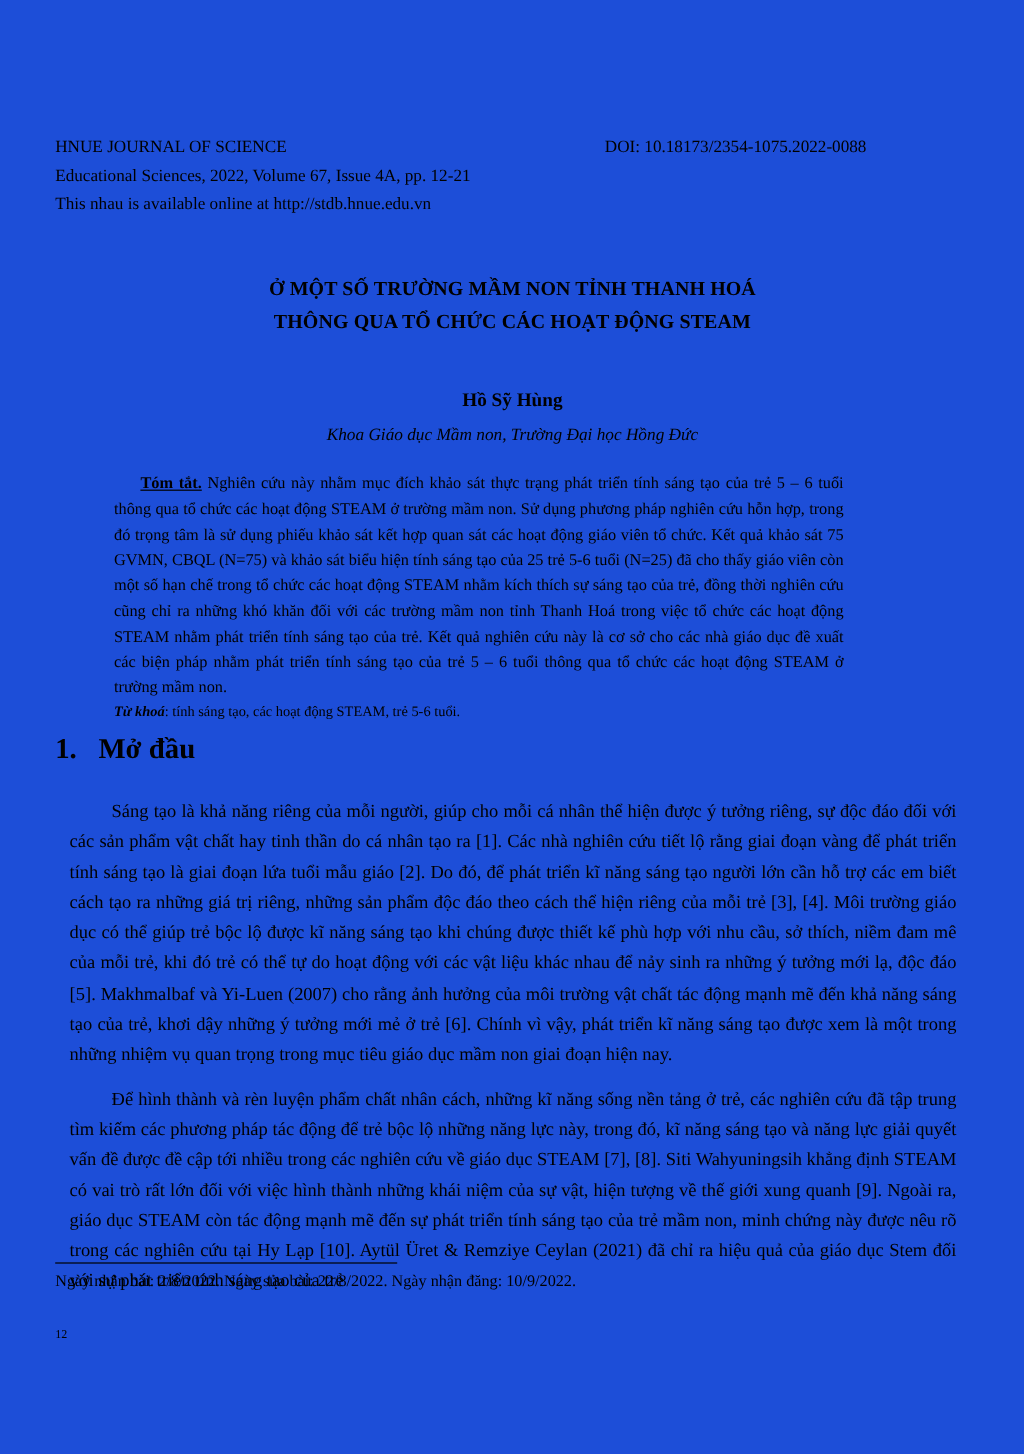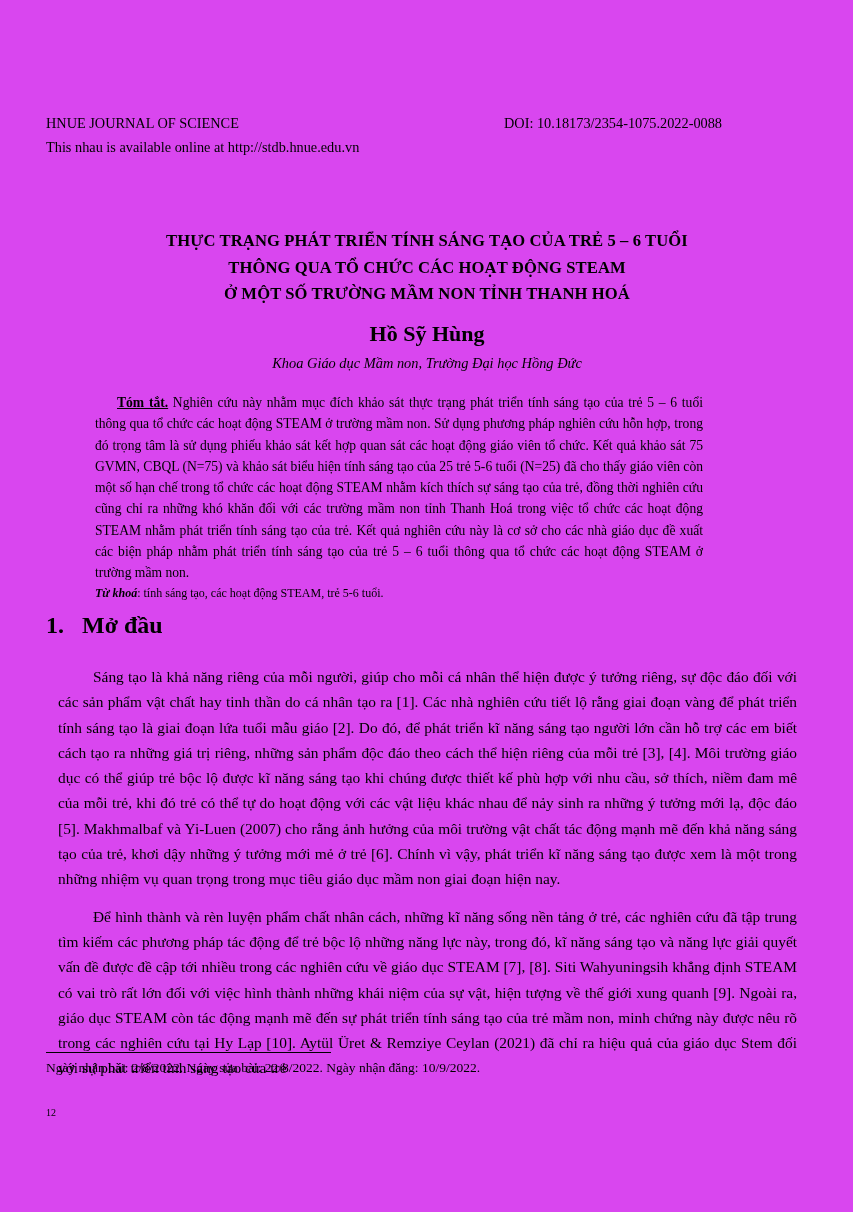--- a/index.html
+++ b/index.html
@@ -13,21 +13,21 @@
     position: relative;
     font-family: "Liberation Serif", "DejaVu Serif", serif;
     color: #000000;
     overflow: hidden;
   }
   .page {
     position: absolute;
     left: 0; top: 0;
     width: 853px;
     height: 1212px;
-    background: #d946ef;
+    background: #1d4ed8;
   }
 
   
   .masthead {
     position: absolute;
     left: 46px;
     top: 112px;
     width: 762px;
     font-size: 14.3px;
     line-height: 23.5px;
@@ -72,21 +72,21 @@
   
   .author-block {
     position: absolute;
     left: 46px;
     top: 322px;
     width: 762px;
     text-align: center;
   }
   .author-name {
     display: block;
-    font-size: 22px;
+    font-size: 16px;
     line-height: 24px;
     font-weight: bold;
   }
   .author-affiliation {
     display: block;
     font-size: 14.4px;
     line-height: 24px;
     font-style: italic;
     margin-top: 5px;
     text-align: center;
@@ -187,27 +187,27 @@
 </head>
 <body>
 
 <div class="page">
 
   <div class="masthead">
     <div class="masthead-row1">
       <span class="journal-name">HNUE JOURNAL OF SCIENCE</span>
       <span class="doi">DOI: 10.18173/2354-1075.2022-0088</span>
     </div>
+    <span class="masthead-line">Educational Sciences, 2022, Volume 67, Issue 4A, pp. 12-21</span>
     <span class="masthead-line">This nhau is available online at http://stdb.hnue.edu.vn</span>
   </div>
 
   <div class="title-block">
-    <span class="title-line">THỰC TRẠNG PHÁT TRIỂN TÍNH SÁNG TẠO CỦA TRẺ 5 – 6 TUỔI</span>
+    <span class="title-line">Ở MỘT SỐ TRƯỜNG MẦM NON TỈNH THANH HOÁ</span>
     <span class="title-line">THÔNG QUA TỔ CHỨC CÁC HOẠT ĐỘNG STEAM</span>
-    <span class="title-line">Ở MỘT SỐ TRƯỜNG MẦM NON TỈNH THANH HOÁ</span>
   </div>
 
   <div class="author-block">
     <span class="author-name">Hồ Sỹ Hùng</span>
     <span class="author-affiliation">Khoa Giáo dục Mầm non, Trường Đại học Hồng Đức</span>
   </div>
 
   <div class="abstract-block">
     <p><span class="abstract-label">Tóm tắt.</span><span> Nghiên cứu này nhằm mục đích khảo sát thực trạng phát triển tính sáng tạo của trẻ 5 – 6 tuổi thông qua tổ chức các hoạt động STEAM ở trường mầm non. Sử dụng phương pháp nghiên cứu hỗn hợp, trong đó trọng tâm là sử dụng phiếu khảo sát kết hợp quan sát các hoạt động giáo viên tổ chức. Kết quả khảo sát 75 GVMN, CBQL (N=75) và khảo sát biểu hiện tính sáng tạo của 25 trẻ 5-6 tuổi (N=25) đã cho thấy giáo viên còn một số hạn chế trong tổ chức các hoạt động STEAM nhằm kích thích sự sáng tạo của trẻ, đồng thời nghiên cứu cũng chỉ ra những khó khăn đối với các trường mầm non tỉnh Thanh Hoá trong việc tổ chức các hoạt động STEAM nhằm phát triển tính sáng tạo của trẻ. Kết quả nghiên cứu này là cơ sở cho các nhà giáo dục đề xuất các biện pháp nhằm phát triển tính sáng tạo của trẻ 5 – 6 tuổi thông qua tổ chức các hoạt động STEAM ở trường mầm non.</span></p>
   </div>

